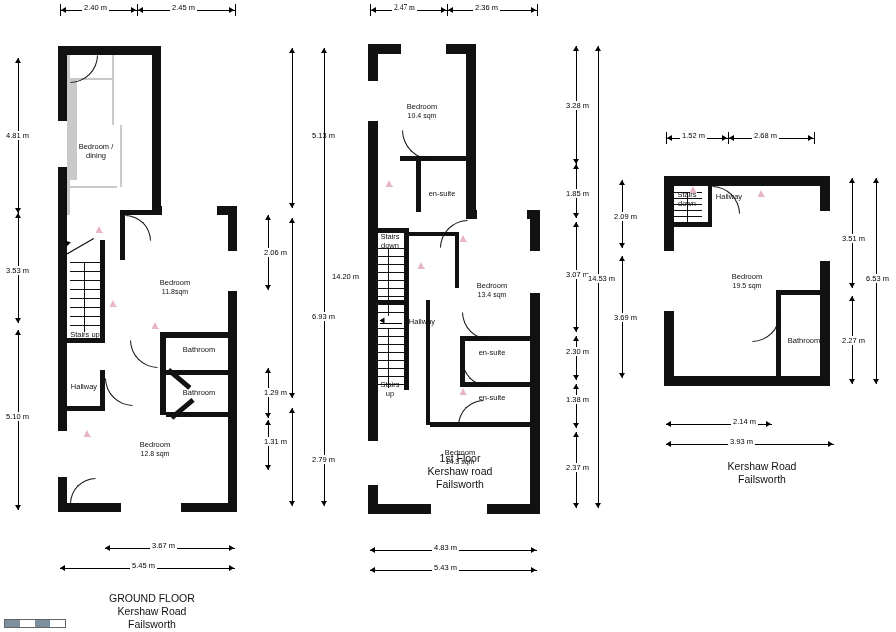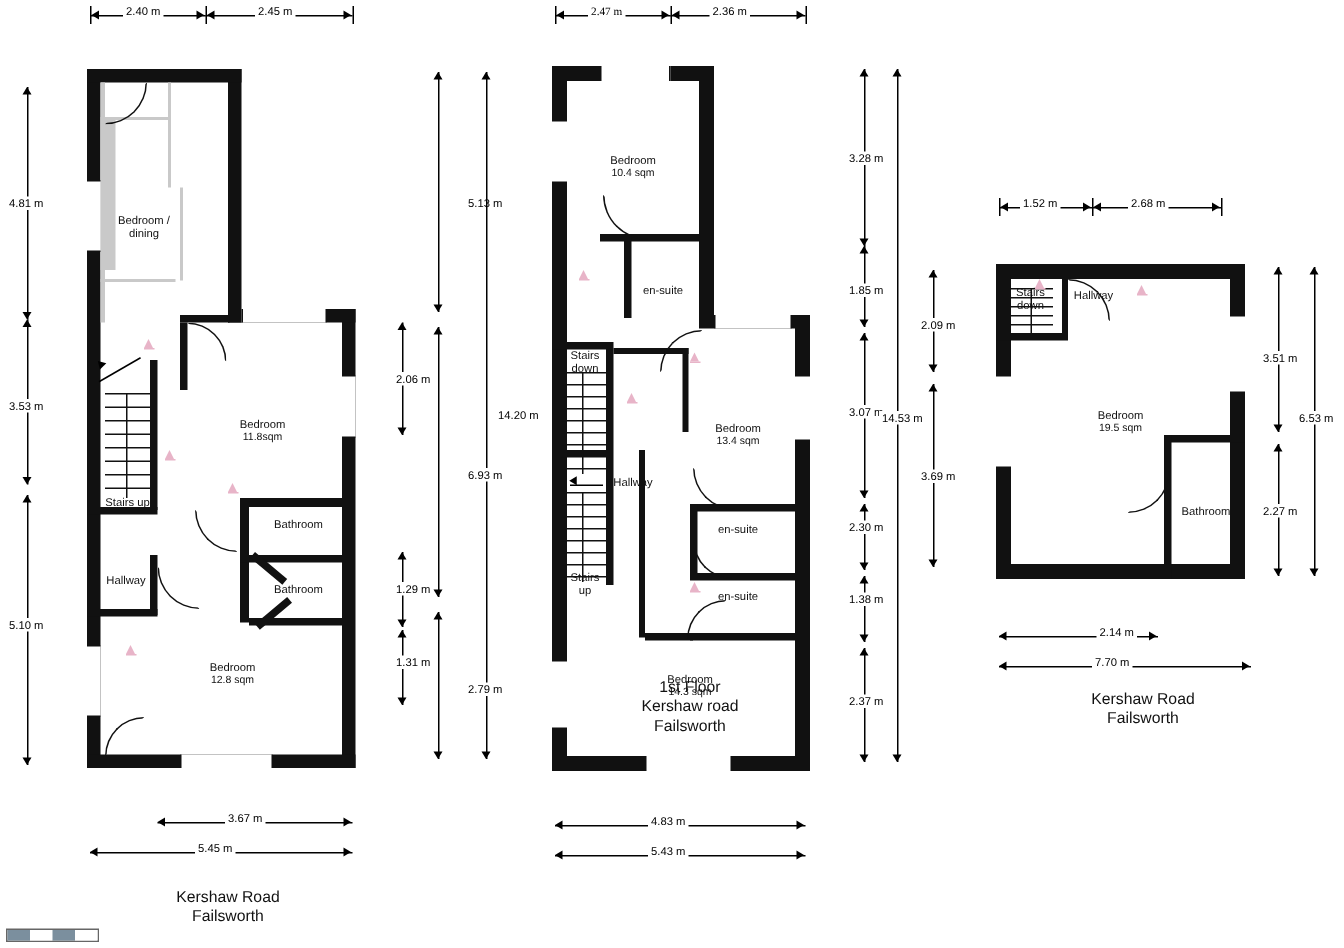--- a/index.html
+++ b/index.html
@@ -184,20 +184,21 @@
     <div class="arrow-right" style="left:229px;top:545px;"></div>
     <div class="dimlabel" style="left:150px;top:541px;">3.67 m</div>
 
     <div class="dimh" style="left:60px;top:568px;width:175px;"></div>
     <div class="arrow-left" style="left:60px;top:565px;"></div>
     <div class="arrow-right" style="left:229px;top:565px;"></div>
     <div class="dimlabel" style="left:130px;top:561px;">5.45 m</div>
   </div>
 
   <div class="title" style="left:62px;top:592px;width:180px;">
+    <div>GROUND FLOOR</div>
     <div>Kershaw Road</div>
     <div>Failsworth</div>
   </div>
 
   <div class="abs" style="left:280px;top:0;width:70px;height:560px;">
     <div class="dimv" style="left:12px;top:48px;height:160px;"></div>
     <div class="arrow-up" style="left:9px;top:48px;"></div>
     <div class="arrow-down" style="left:9px;top:203px;"></div>
     <div class="dimlabel" style="left:30px;top:131px;">5.13 m</div>
 
@@ -472,21 +473,21 @@
     <div class="dimlabel" style="left:200px;top:336px;">2.27 m</div>
 
     <div class="dimh" style="left:26px;top:424px;width:106px;"></div>
     <div class="arrow-left" style="left:26px;top:421px;"></div>
     <div class="arrow-right" style="left:126px;top:421px;"></div>
     <div class="dimlabel" style="left:60px;top:417px;margin-left:31px;">2.14 m</div>
 
     <div class="dimh" style="left:26px;top:444px;width:168px;"></div>
     <div class="arrow-left" style="left:26px;top:441px;"></div>
     <div class="arrow-right" style="left:188px;top:441px;"></div>
-    <div class="dimlabel" style="left:88px;top:437px;">7.70 m</div>
+    <div class="dimlabel" style="left:88px;top:437px;">3.93 m</div>
   </div>
 
   <div class="title" style="left:672px;top:460px;width:180px;">
     <div>Kershaw Road</div>
     <div>Failsworth</div>
   </div>
 
   <div class="scalebar">
     <span class="dark"></span>
     <span class="light"></span>

